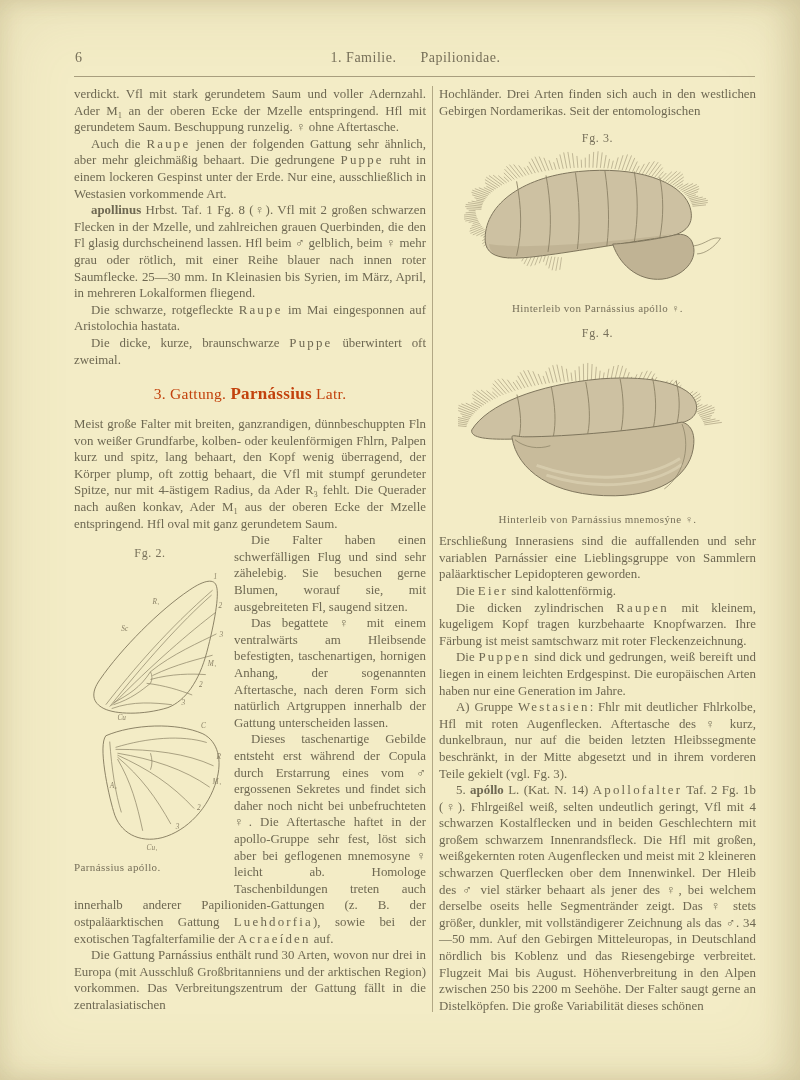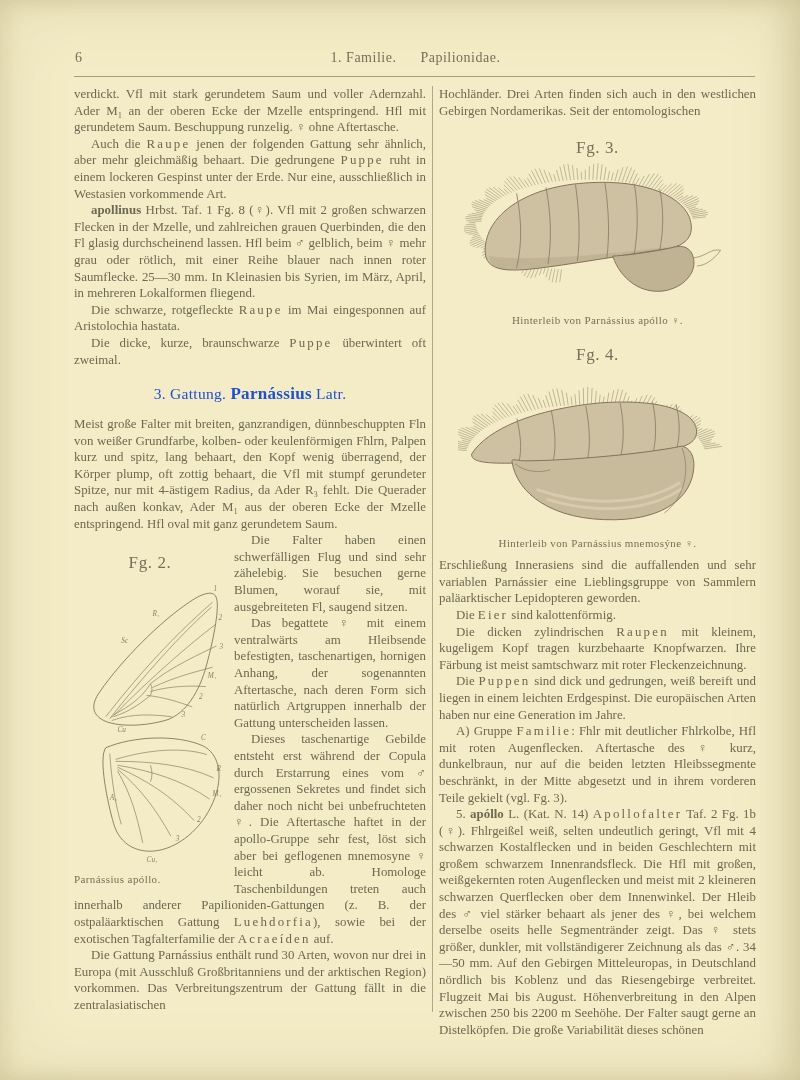--- a/index.html
+++ b/index.html
@@ -36,27 +36,27 @@
   p{
     margin:0;
     font-size:12.9px;line-height:16.6px;
     text-align:justify;
   }
   p.ind{text-indent:17px;}
   .b{font-weight:bold;}
   .sp{letter-spacing:2.2px;}
   .gheading{
     text-align:center;margin:16px 0 12px 0;
-    font-size:15.5px;color:#1d4ed8;letter-spacing:.3px;
+    font-size:15.5px;color:#c2410c;letter-spacing:.3px;
   }
   .gheading .b{font-size:17px;}
   
   .figlabel{
-    text-align:center;font-size:17px;color:#77705a;letter-spacing:.6px;
-    margin:19px 0 2px 0;
+    text-align:center;font-size:12px;color:#77705a;letter-spacing:.6px;
+    margin:12px 0 2px 0;
   }
   .figcaption{
     font-size:11px;color:#77705a;letter-spacing:.4px;
     margin:2px 0 8px 0;
   }
   .fig2wrap{
     float:left;width:152px;margin:2px 8px 0 0;
   }
   .figblock{margin:4px 0 6px 0;text-align:center;}
   svg{display:block;margin:0 auto;}
@@ -415,17 +415,17 @@
           <path class="winglinethin" d="M228,82 C236,102 232,132 210,148" stroke-width="1.4"></path>
           <path class="winglinethin" d="M58,98 C68,106 82,108 94,104"></path>
         </svg>
         <div class="figcaption">Hinterleib von Parnássius mnemosýne ♀.</div>
       </div>
 
       <p><span>Erschließung Innerasiens sind die auffallenden und sehr variablen Parnássier eine Lieblingsgruppe von Sammlern paläarktischer Lepidopteren geworden.</span></p>
       <p class="ind"><span>Die </span><span class="sp">Eier</span><span> sind kalottenförmig.</span></p>
       <p class="ind"><span>Die dicken zylindrischen </span><span class="sp">Raupen</span><span> mit kleinem, kugeligem Kopf tragen kurzbehaarte Knopfwarzen. Ihre Färbung ist meist samtschwarz mit roter Fleckenzeichnung.</span></p>
       <p class="ind"><span>Die </span><span class="sp">Puppen</span><span> sind dick und gedrungen, weiß bereift und liegen in einem leichten Erdgespinst.  Die europäischen Arten haben nur eine Generation im Jahre.</span></p>
-      <p class="ind"><span>A) Gruppe </span><span class="sp">Familie</span><span>: Fhlr mit deutlicher Fhlrkolbe, Hfl mit roten Augenflecken.  Aftertasche des ♀ kurz, dunkelbraun, nur auf die beiden letzten Hleibssegmente beschränkt, in der Mitte abgesetzt und in ihrem vorderen Teile gekielt (vgl. Fg. 3).</span></p>
+      <p class="ind"><span>A) Gruppe </span><span class="sp">Westasien</span><span>: Fhlr mit deutlicher Fhlrkolbe, Hfl mit roten Augenflecken.  Aftertasche des ♀ kurz, dunkelbraun, nur auf die beiden letzten Hleibssegmente beschränkt, in der Mitte abgesetzt und in ihrem vorderen Teile gekielt (vgl. Fg. 3).</span></p>
       <p class="ind"><span>5. </span><span class="b">apóllo</span><span> L. (Kat. N. 14)  </span><span class="sp">Apollofalter</span><span>  Taf. 2 Fg. 1b (♀).  Fhlrgeißel weiß, selten undeutlich geringt, Vfl mit 4 schwarzen Kostalflecken und in beiden Geschlechtern mit großem schwarzem Innenrandsfleck.  Die Hfl mit großen, weißgekernten roten Augenflecken und meist mit 2 kleineren schwarzen Querflecken ober dem Innenwinkel.  Der Hleib des ♂ viel stärker behaart als jener des ♀, bei welchem derselbe oseits helle Segmentränder zeigt.  Das ♀ stets größer, dunkler, mit vollständigerer Zeichnung als das ♂.  34—50 mm.  Auf den Gebirgen Mitteleuropas, in Deutschland nördlich bis Koblenz und das Riesengebirge verbreitet.  Flugzeit Mai bis August.  Höhenverbreitung in den Alpen zwischen 250 bis 2200 m Seehöhe.  Der Falter saugt gerne an Distelköpfen.  Die große Variabilität dieses schönen</span></p>
     </div>
   </div>
 </div>
 
 </body></html>

